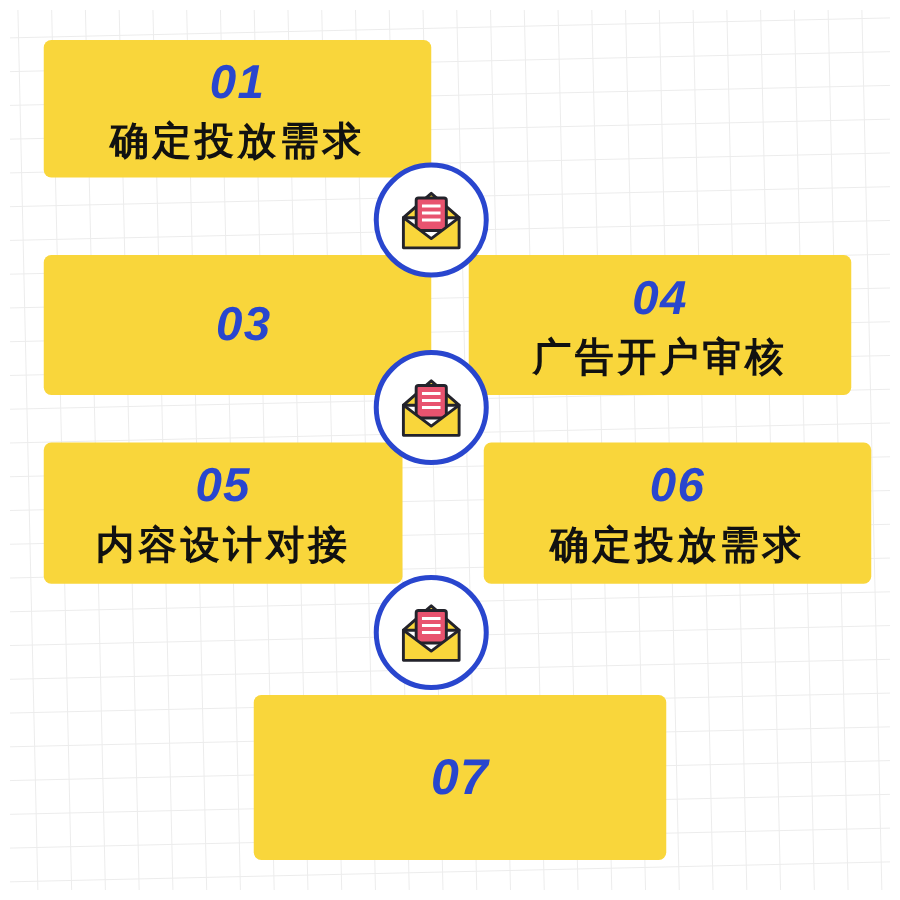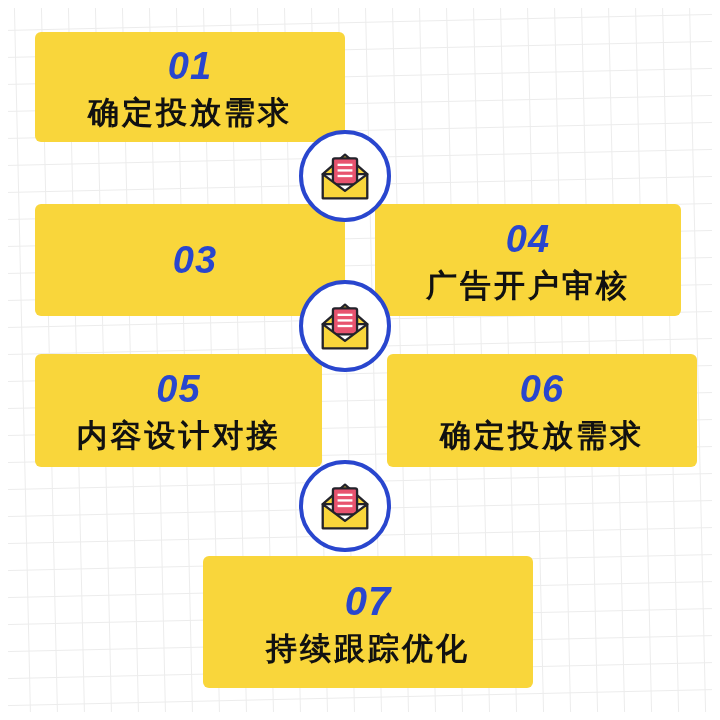--- a/index.html
+++ b/index.html
@@ -113,21 +113,20 @@
     <div class="label">内容设计对接</div>
   </div>
 
   <div class="card card-6">
     <div class="num">06</div>
     <div class="label">确定投放需求</div>
   </div>
 
   <div class="card card-7">
     <div class="num">07</div>
-    <div class="label">持续跟踪优化</div>
   </div>
 
   <div class="connector connector-1">
     <svg class="env" width="56" height="52" viewBox="0 0 60 56" aria-hidden="true">
       <polygon points="6,26 30,5 54,26" fill="#F9D63B" stroke="#23232B" stroke-width="2.5" stroke-linejoin="round"></polygon>
       <rect x="17" y="9" width="26" height="28" rx="2" fill="#E8536F" stroke="#23232B" stroke-width="2.5"></rect>
       <line x1="22" y1="16" x2="38" y2="16" stroke="#ffffff" stroke-width="2.5"></line>
       <line x1="22" y1="22" x2="38" y2="22" stroke="#ffffff" stroke-width="2.5"></line>
       <line x1="22" y1="28" x2="38" y2="28" stroke="#ffffff" stroke-width="2.5"></line>
       <path d="M6,26 L30,44 L54,26 L54,52 L6,52 Z" fill="#F9D63B" stroke="#23232B" stroke-width="2.5" stroke-linejoin="round"></path>

